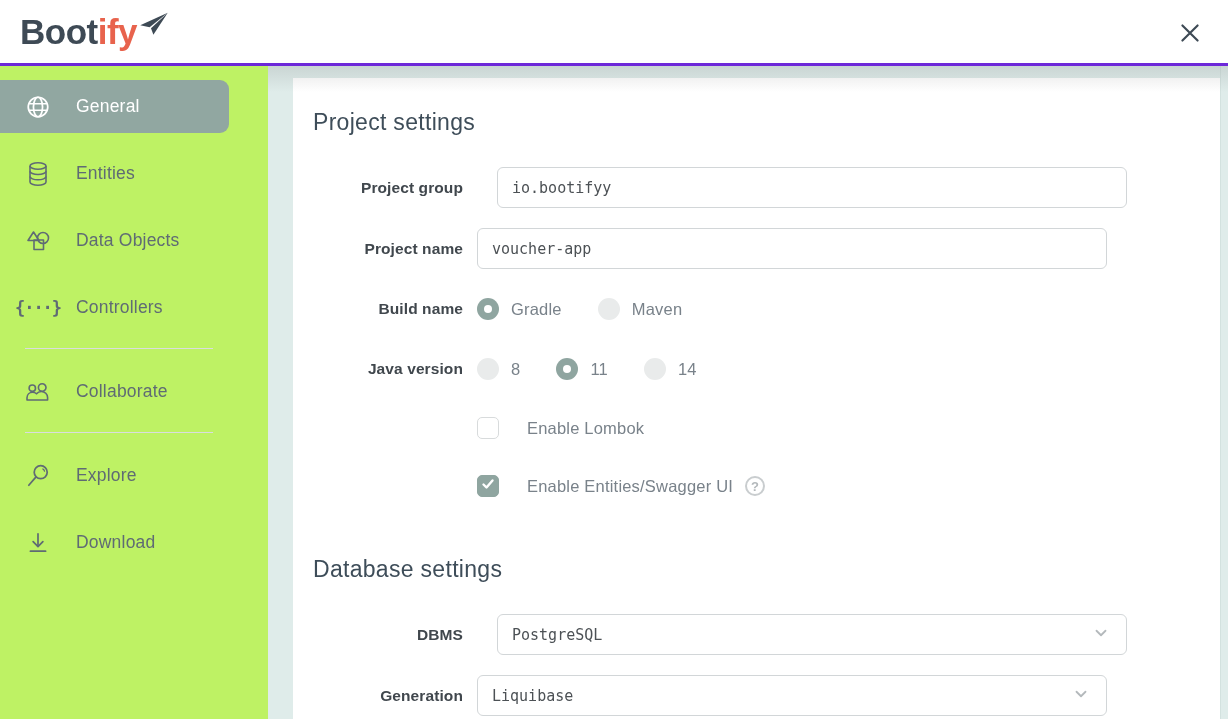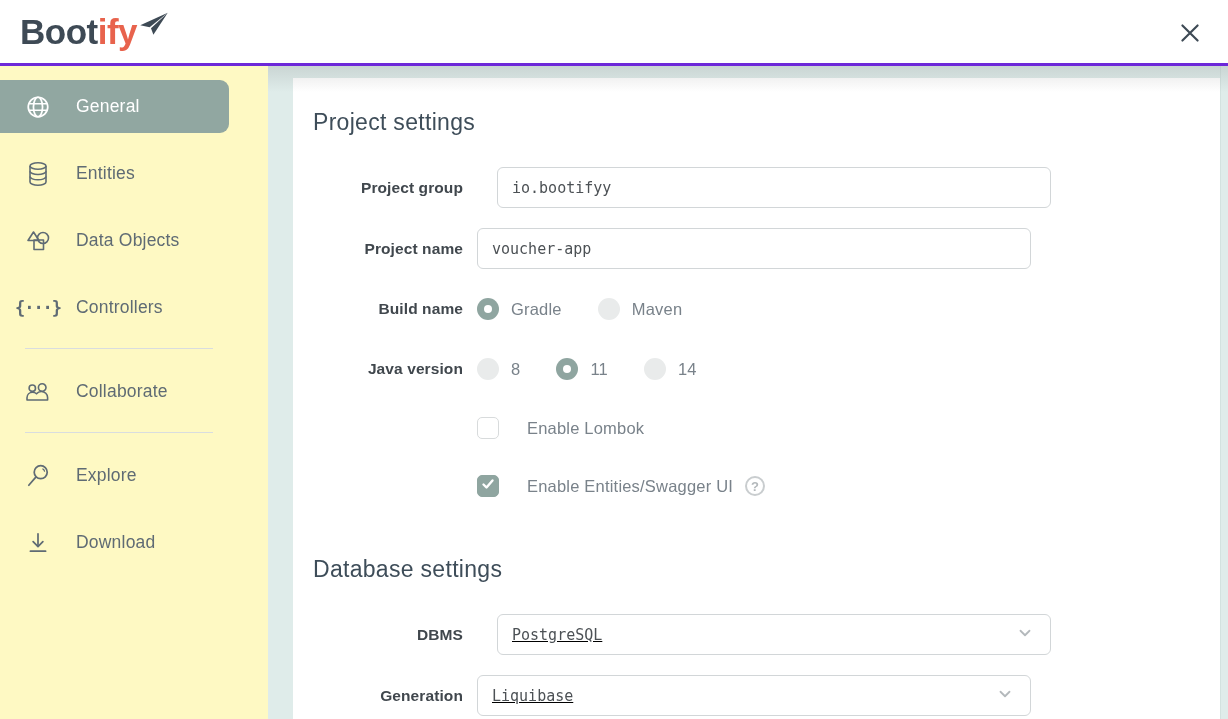--- a/index.html
+++ b/index.html
@@ -12,21 +12,21 @@
   .logo { position:absolute; left:20px; top:9px; display:flex; align-items:flex-start; cursor:pointer; }
   .logo-text { font-size:35px; font-weight:bold; letter-spacing:-0.5px; line-height:46px; }
   .logo-boot { color:#3e4a55; }
   .logo-ify { color:#e8634d; }
   .plane { margin-left:2px; margin-top:2px; }
   .close-btn { position:absolute; right:22px; top:18px; width:32px; height:32px;
     background:none; border:none; cursor:pointer; display:flex; align-items:center; justify-content:center; }
 
   
   .sidebar { position:absolute; top:66px; left:0; width:268px; height:653px;
-    background:#fef9c3; padding-top:14px; }
+    background:#bef264; padding-top:14px; }
   .nav-item { display:flex; align-items:center; height:53px; margin-bottom:14px;
     color:#5f6b74; cursor:pointer; }
   .nav-item .nav-icon { width:26px; height:26px; margin-left:25px; display:flex;
     align-items:center; justify-content:center; flex:0 0 auto; }
   .nav-label { margin-left:25px; font-size:17.5px; letter-spacing:0.2px; }
   .nav-item.active { background:#91a7a1; border-radius:0 9px 9px 0; width:229px; color:#ffffff; }
   .nav-item.active .nav-label { color:#ffffff; }
   .nav-item svg { stroke:#5f6b74; }
   .nav-item.active svg { stroke:#ffffff; }
   .braces-glyph { font-size:17px; font-weight:bold; color:#5f6b74; letter-spacing:-1px;
@@ -41,34 +41,34 @@
   .card { position:absolute; top:12px; left:25px; width:927px; height:653px;
     background:#ffffff; padding:31px 0 0 20px; }
 
   h2.section-title { font-size:23px; font-weight:500; color:#3e4d59; letter-spacing:0.3px; }
   .title-project { margin-bottom:31px; }
   .title-database { margin-top:59px; margin-bottom:31px; }
 
   .form-row { display:flex; align-items:center; }
   .form-label { width:150px; text-align:right; font-size:15.5px; font-weight:bold;
     color:#40474d; flex:0 0 auto; letter-spacing:0.1px; }
-  .field { margin-left:14px; width:554px; display:flex; align-items:center; }
+  .field { margin-left:14px; width:630px; display:flex; align-items:center; }
 
   .row-group { margin-bottom:20px;gap:20px; }
   .row-name  { margin-bottom:29px; }
   .row-build { margin-bottom:38px; }
   .row-java  { margin-bottom:37px; }
   .row-lombok{ margin-bottom:36px;align-items:flex-end; }
 
   .text-input, .select { width:630px; height:41px; border:1px solid #d2d6d8;
     border-radius:6px; background:#ffffff; }
   .text-input { padding:0 14px; font-family:"DejaVu Sans Mono", monospace;
     font-size:15px; color:#4c5155; outline:none; }
   .select { display:flex; align-items:center; justify-content:space-between;
-    padding:0 16px 0 14px; cursor:pointer;text-decoration:underline; }
+    padding:0 16px 0 14px; cursor:pointer; }
   .select-value { font-family:"DejaVu Sans Mono", monospace; font-size:15px; color:#4c5155; }
 
   .option { display:inline-flex; align-items:center; margin-right:36px; cursor:pointer; }
   .radio { width:22px; height:22px; border-radius:50%; background:#e9ebeb;
     display:inline-flex; align-items:center; justify-content:center; flex:0 0 auto; }
   .radio.selected { background:#8fa5a0; }
   .radio .dot { width:8px; height:8px; border-radius:50%; background:#ffffff; display:none; }
   .radio.selected .dot { display:block; }
   .option-label { margin-left:12px; font-size:16.5px; color:#79828a; letter-spacing:0.2px; }
 

